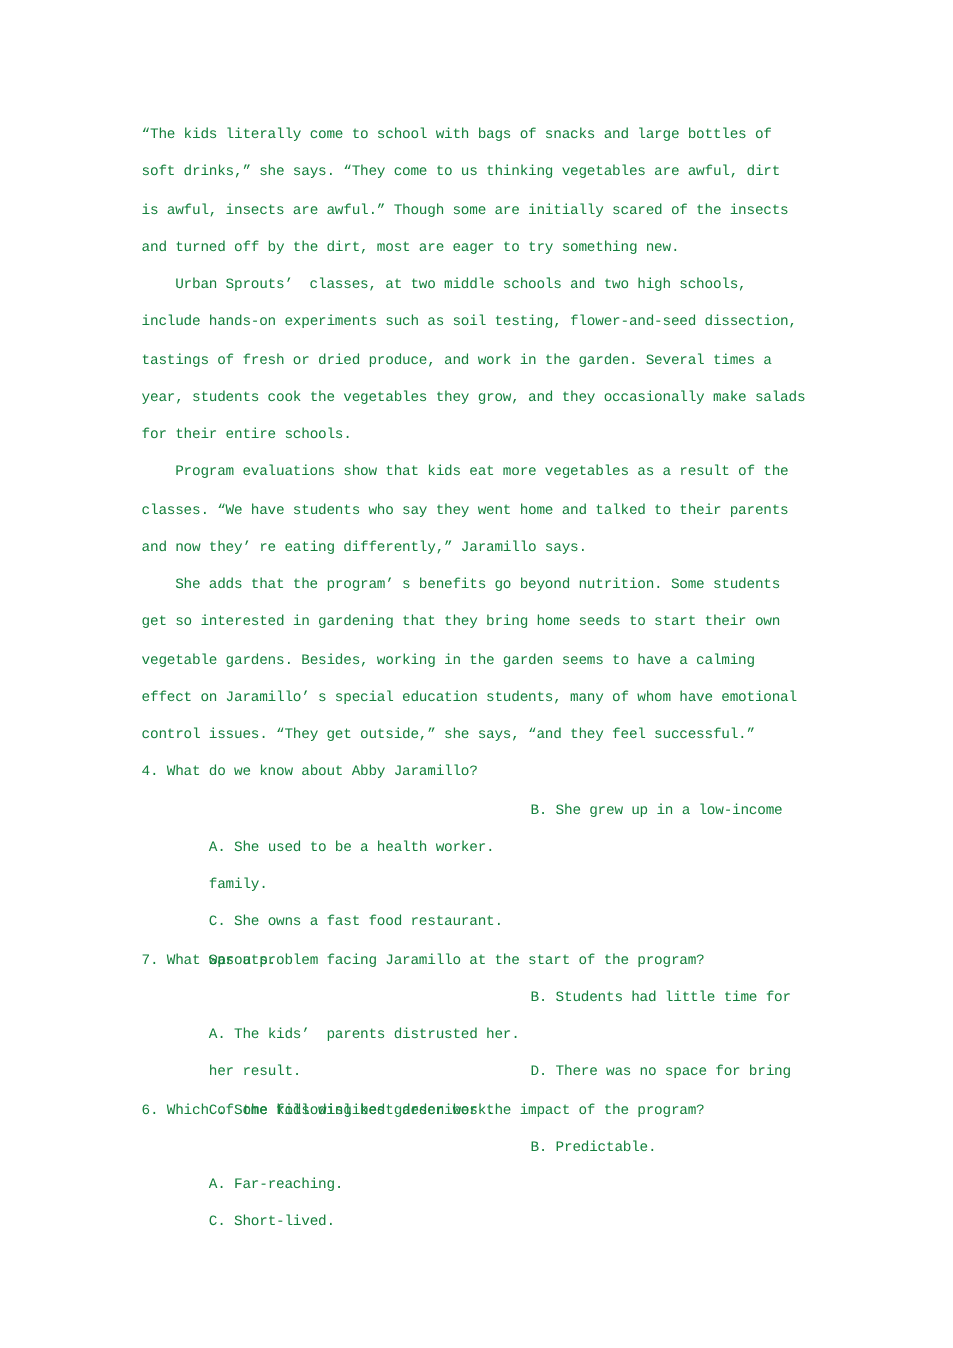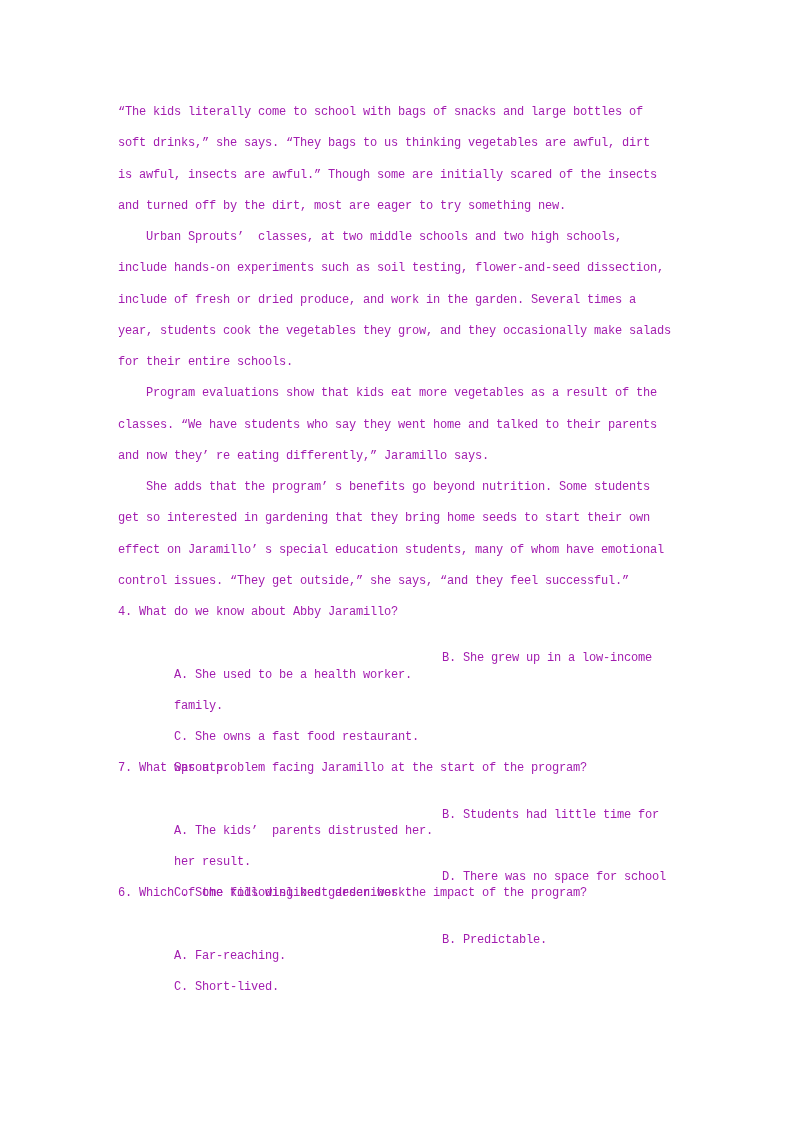--- a/index.html
+++ b/index.html
@@ -13,58 +13,59 @@
   }
   .content {
     position: absolute;
     left: 118px;
     top: 97px;
     width: 640px;
     font-family: "Liberation Mono", "DejaVu Sans Mono", monospace;
     font-size: 12px;
     letter-spacing: -0.2px;
     line-height: 31.25px;
-    color: #a21caf;
+    color: #15803d;
   }
   .ln {
     margin: 0;
     padding: 0;
     height: 31.25px;
     position: relative;
     white-space: pre;
   }
   .ln.indent { padding-left: 28px; }
   .opt-right {
     position: absolute;
     left: 324px;
-    top: 15px;
+    top: 0;
     white-space: pre;
   }
 </style>
 </head>
 <body>
 
 <div class="page">
   <div class="content">
 
     <div>
       <p class="ln">“The kids literally come to school with bags of snacks and large bottles of</p>
-      <p class="ln">soft drinks,” she says. “They bags to us thinking vegetables are awful, dirt</p>
+      <p class="ln">soft drinks,” she says. “They come to us thinking vegetables are awful, dirt</p>
       <p class="ln">is awful, insects are awful.” Though some are initially scared of the insects</p>
       <p class="ln">and turned off by the dirt, most are eager to try something new.</p>
       <p class="ln indent">Urban Sprouts’  classes, at two middle schools and two high schools,</p>
       <p class="ln">include hands-on experiments such as soil testing, flower-and-seed dissection,</p>
-      <p class="ln">include of fresh or dried produce, and work in the garden. Several times a</p>
+      <p class="ln">tastings of fresh or dried produce, and work in the garden. Several times a</p>
       <p class="ln">year, students cook the vegetables they grow, and they occasionally make salads</p>
       <p class="ln">for their entire schools.</p>
       <p class="ln indent">Program evaluations show that kids eat more vegetables as a result of the</p>
       <p class="ln">classes. “We have students who say they went home and talked to their parents</p>
       <p class="ln">and now they’ re eating differently,” Jaramillo says.</p>
       <p class="ln indent">She adds that the program’ s benefits go beyond nutrition. Some students</p>
       <p class="ln">get so interested in gardening that they bring home seeds to start their own</p>
+      <p class="ln">vegetable gardens. Besides, working in the garden seems to have a calming</p>
       <p class="ln">effect on Jaramillo’ s special education students, many of whom have emotional</p>
       <p class="ln">control issues. “They get outside,” she says, “and they feel successful.”</p>
     </div>
 
     <div>
       <p class="ln">4. What do we know about Abby Jaramillo?</p>
       <p class="ln">
         <span>A. She used to be a health worker.</span>
         <span class="opt-right">B. She grew up in a low-income</span>
       </p>
@@ -83,21 +84,21 @@
       <p class="ln">7. What was a problem facing Jaramillo at the start of the program?</p>
       <p class="ln">
         <span>A. The kids’  parents distrusted her.</span>
         <span class="opt-right">B. Students had little time for</span>
       </p>
       <p class="ln">
         <span>her result.</span>
       </p>
       <p class="ln">
         <span>C. Some kids disliked garden work.</span>
-        <span class="opt-right">D. There was no space for school</span>
+        <span class="opt-right">D. There was no space for bring</span>
       </p>
     </div>
 
     <div>
       <p class="ln">6. Which of the following best describes the impact of the program?</p>
       <p class="ln">
         <span>A. Far-reaching.</span>
         <span class="opt-right">B. Predictable.</span>
       </p>
       <p class="ln">

